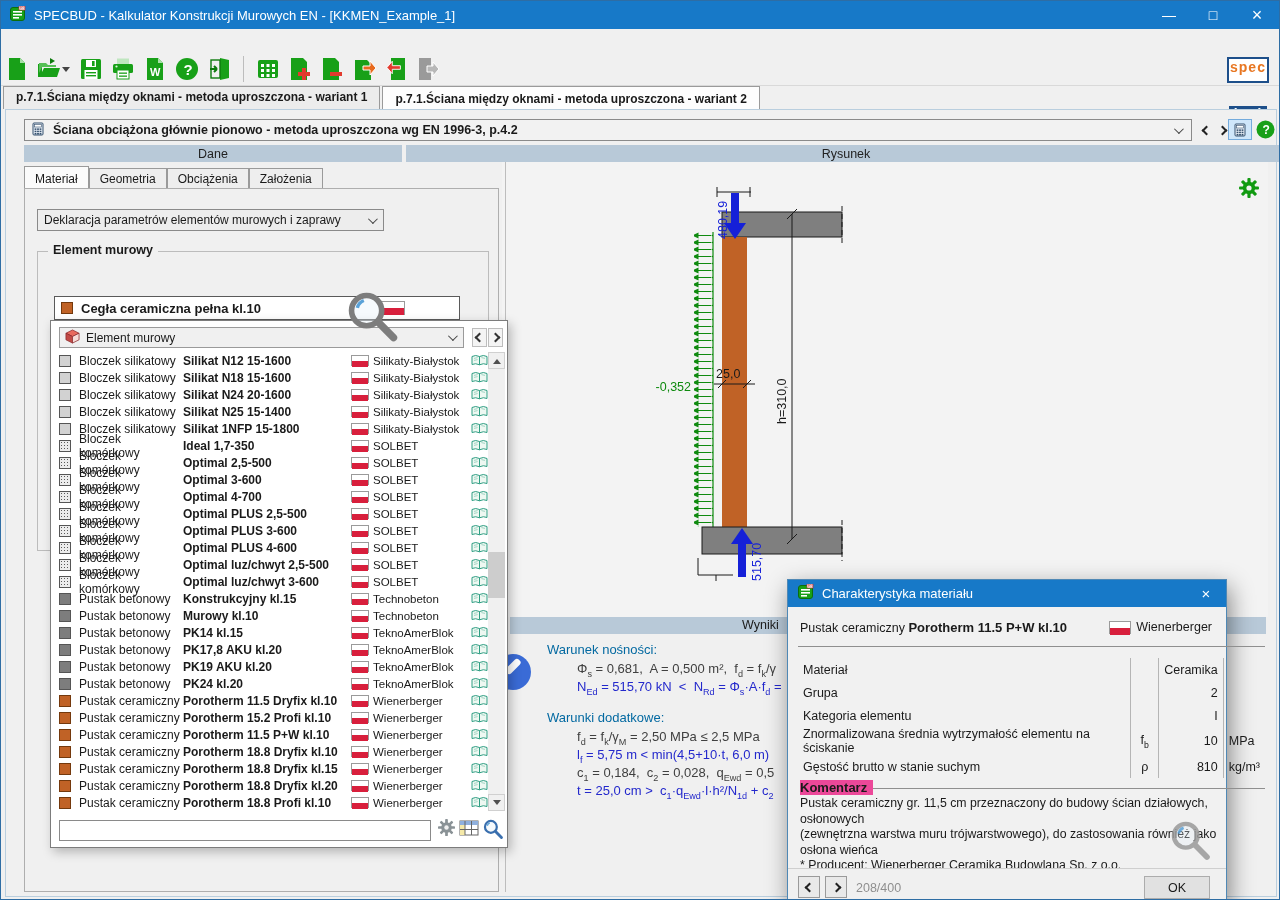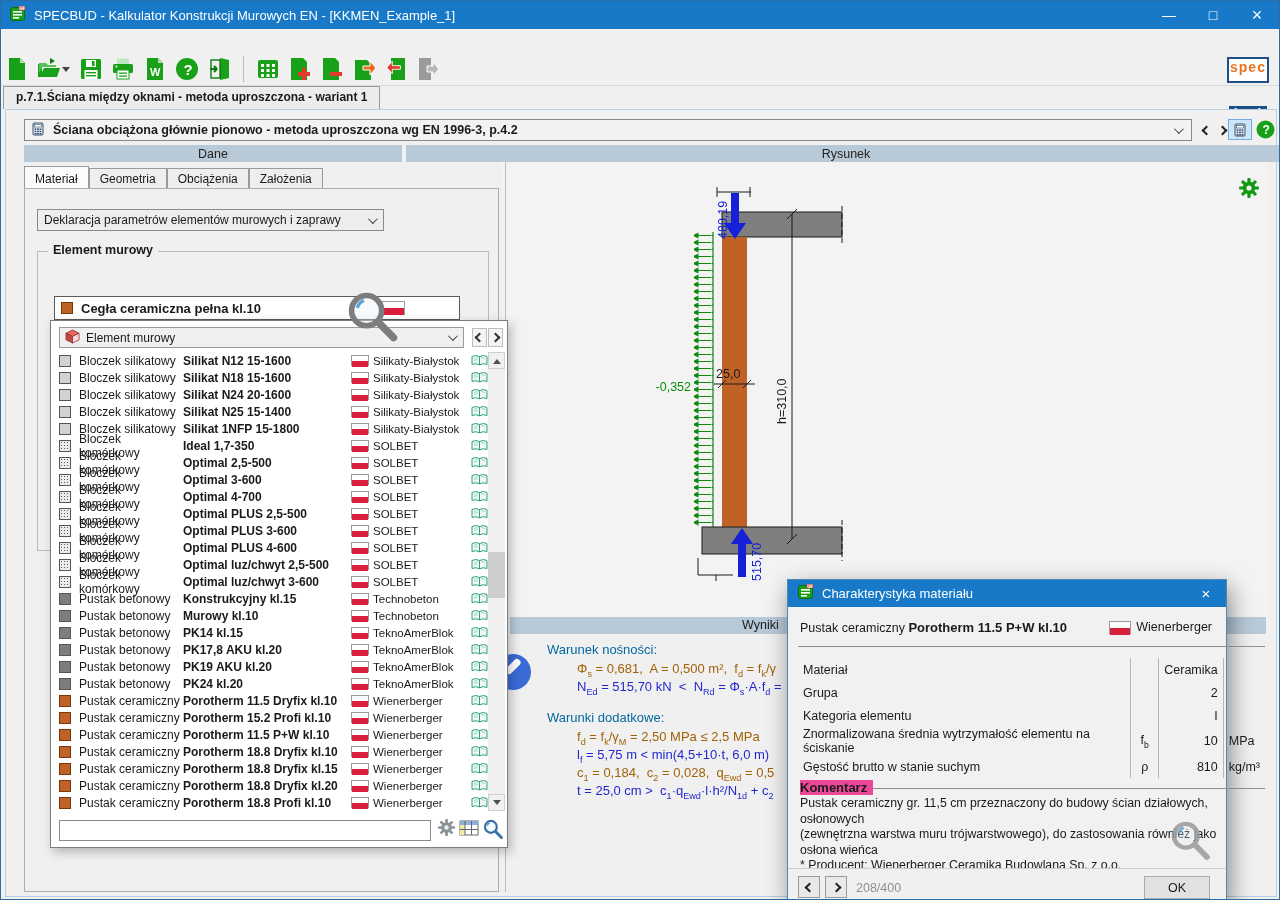--- a/index.html
+++ b/index.html
@@ -123,21 +123,21 @@
 
   
   #res-bar{position:absolute;left:504px;top:507px;width:756px;height:17px;background:#b8c9d8;font-size:12.5px;}
   #res-bar span{position:absolute;left:232px;top:1px;}
   #divider{position:absolute;left:499px;top:52px;width:1px;height:730px;background:#bdbdbd;}
   #res-ico{position:absolute;left:489px;top:544px;width:36px;height:36px;border-radius:50%;
            background:#3a6bd6;z-index:2;}
   #res-ico::after{content:"";position:absolute;left:9px;top:9px;width:18px;height:7px;background:#fff;
            border-radius:3px;transform:rotate(-45deg);transform-origin:center;}
   .res-title{position:absolute;font-size:13px;color:#0369a1;}
-  .frm{position:absolute;font-size:13px;color:#a16207;white-space:nowrap;}
+  .frm{position:absolute;font-size:13px;color:#404040;white-space:nowrap;}
   .frm.blue{color:#2328cc;}
   .frm sub,#dlg sub{font-size:0.7em;}
 
   
   #dlg{position:absolute;left:781px;top:457px;width:440px;height:325px;background:#f1f1f1;
        border:1px solid #4f88b5;box-shadow:3px 8px 22px rgba(0,0,0,.45);z-index:70;margin-top:12px;}
   #dlg-title{position:absolute;left:0;top:0;width:100%;height:27px;background:#1779c8;color:#fff;
        display:flex;align-items:center;font-size:13px;}
   #dlg-title .app-ic{margin:0 8px 0 10px;}
   #dlg-close{margin-left:auto;width:40px;text-align:center;font-size:15px;}
@@ -344,20 +344,21 @@
         </svg>
       </span>
     <span id="sb-logo">
       <div class="l1">spec</div>
         <div class="l2">bud</div>
       </span>
   </div>
 
   <div id="tabstrip">
     <div class="doctab">p.7.1.Ściana między oknami - metoda uproszczona - wariant 1</div>
+    <div class="doctab active">p.7.1.Ściana między oknami - metoda uproszczona - wariant 2</div>
   </div>
 
   <div id="mainframe">
 
     <div id="hdr-combo">
       <span style="margin:0 8px 0 6px;"><svg width="14" height="14">
             <use href="#sym-calc"></use>
           </svg></span>
       <span>Ściana obciążona głównie pionowo - metoda uproszczona wg EN 1996-3, p.4.2</span>
       <span class="chev"></span>

